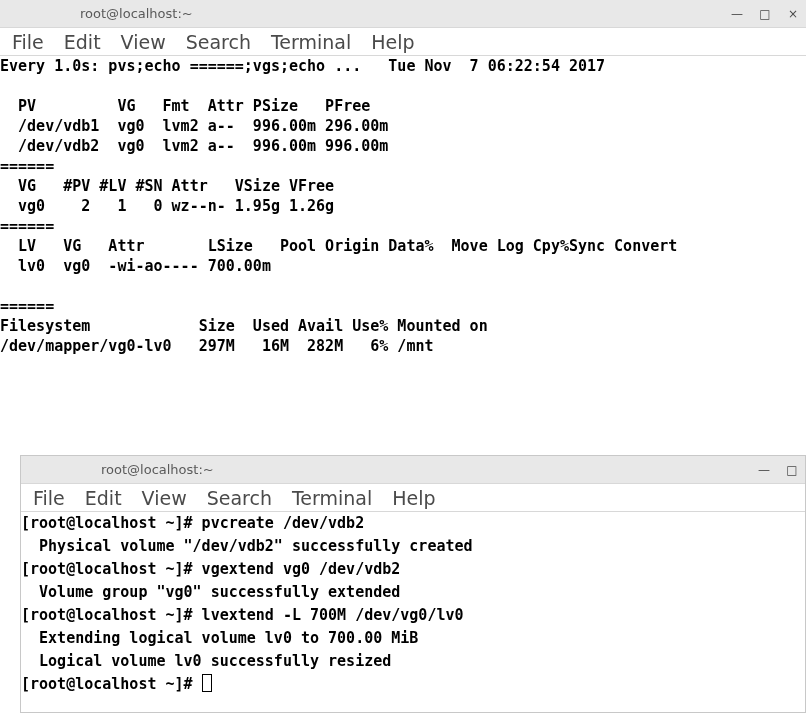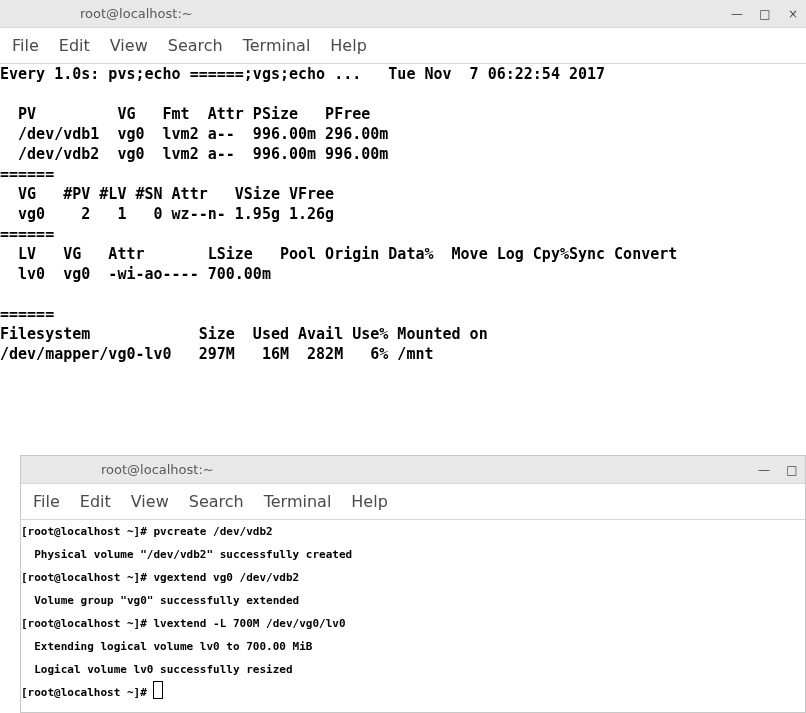--- a/index.html
+++ b/index.html
@@ -60,44 +60,44 @@
     height: 14px;
     display: flex;
     align-items: center;
     justify-content: center;
     color: #4a4a4a;
   }
   .menubar {
     display: flex;
     gap: 4px;
     padding: 4px 4px;
-    height: 36px;
+    height: 28px;
     box-sizing: border-box;
     align-items: center;
     color: #4a4a4a;
-    font-size: 16px;
+    font-size: 19px;
     border-bottom: 1px solid #d8d8d8;
   }
   .menubar .menuitem {
     padding: 2px 8px;
     border-radius: 3px;
   }
   .term {
     padding: 0;
     margin: 0;
     font-family: "DejaVu Sans Mono", "Liberation Mono", monospace;
     font-size: 15px;
     line-height: 20px;
     white-space: pre;
     color: #000000;
     font-weight: bold;
     letter-spacing: 0.0px;
   }
   .window.front .term {
-    font-size: 11px;
+    font-size: 15px;
     line-height: 23px;
   }
   .cursor-box {
     display: inline-block;
     width: 10px;
     height: 18px;
     border: 1.2px solid #000;
     vertical-align: -3px;
     box-sizing: border-box;
   }

